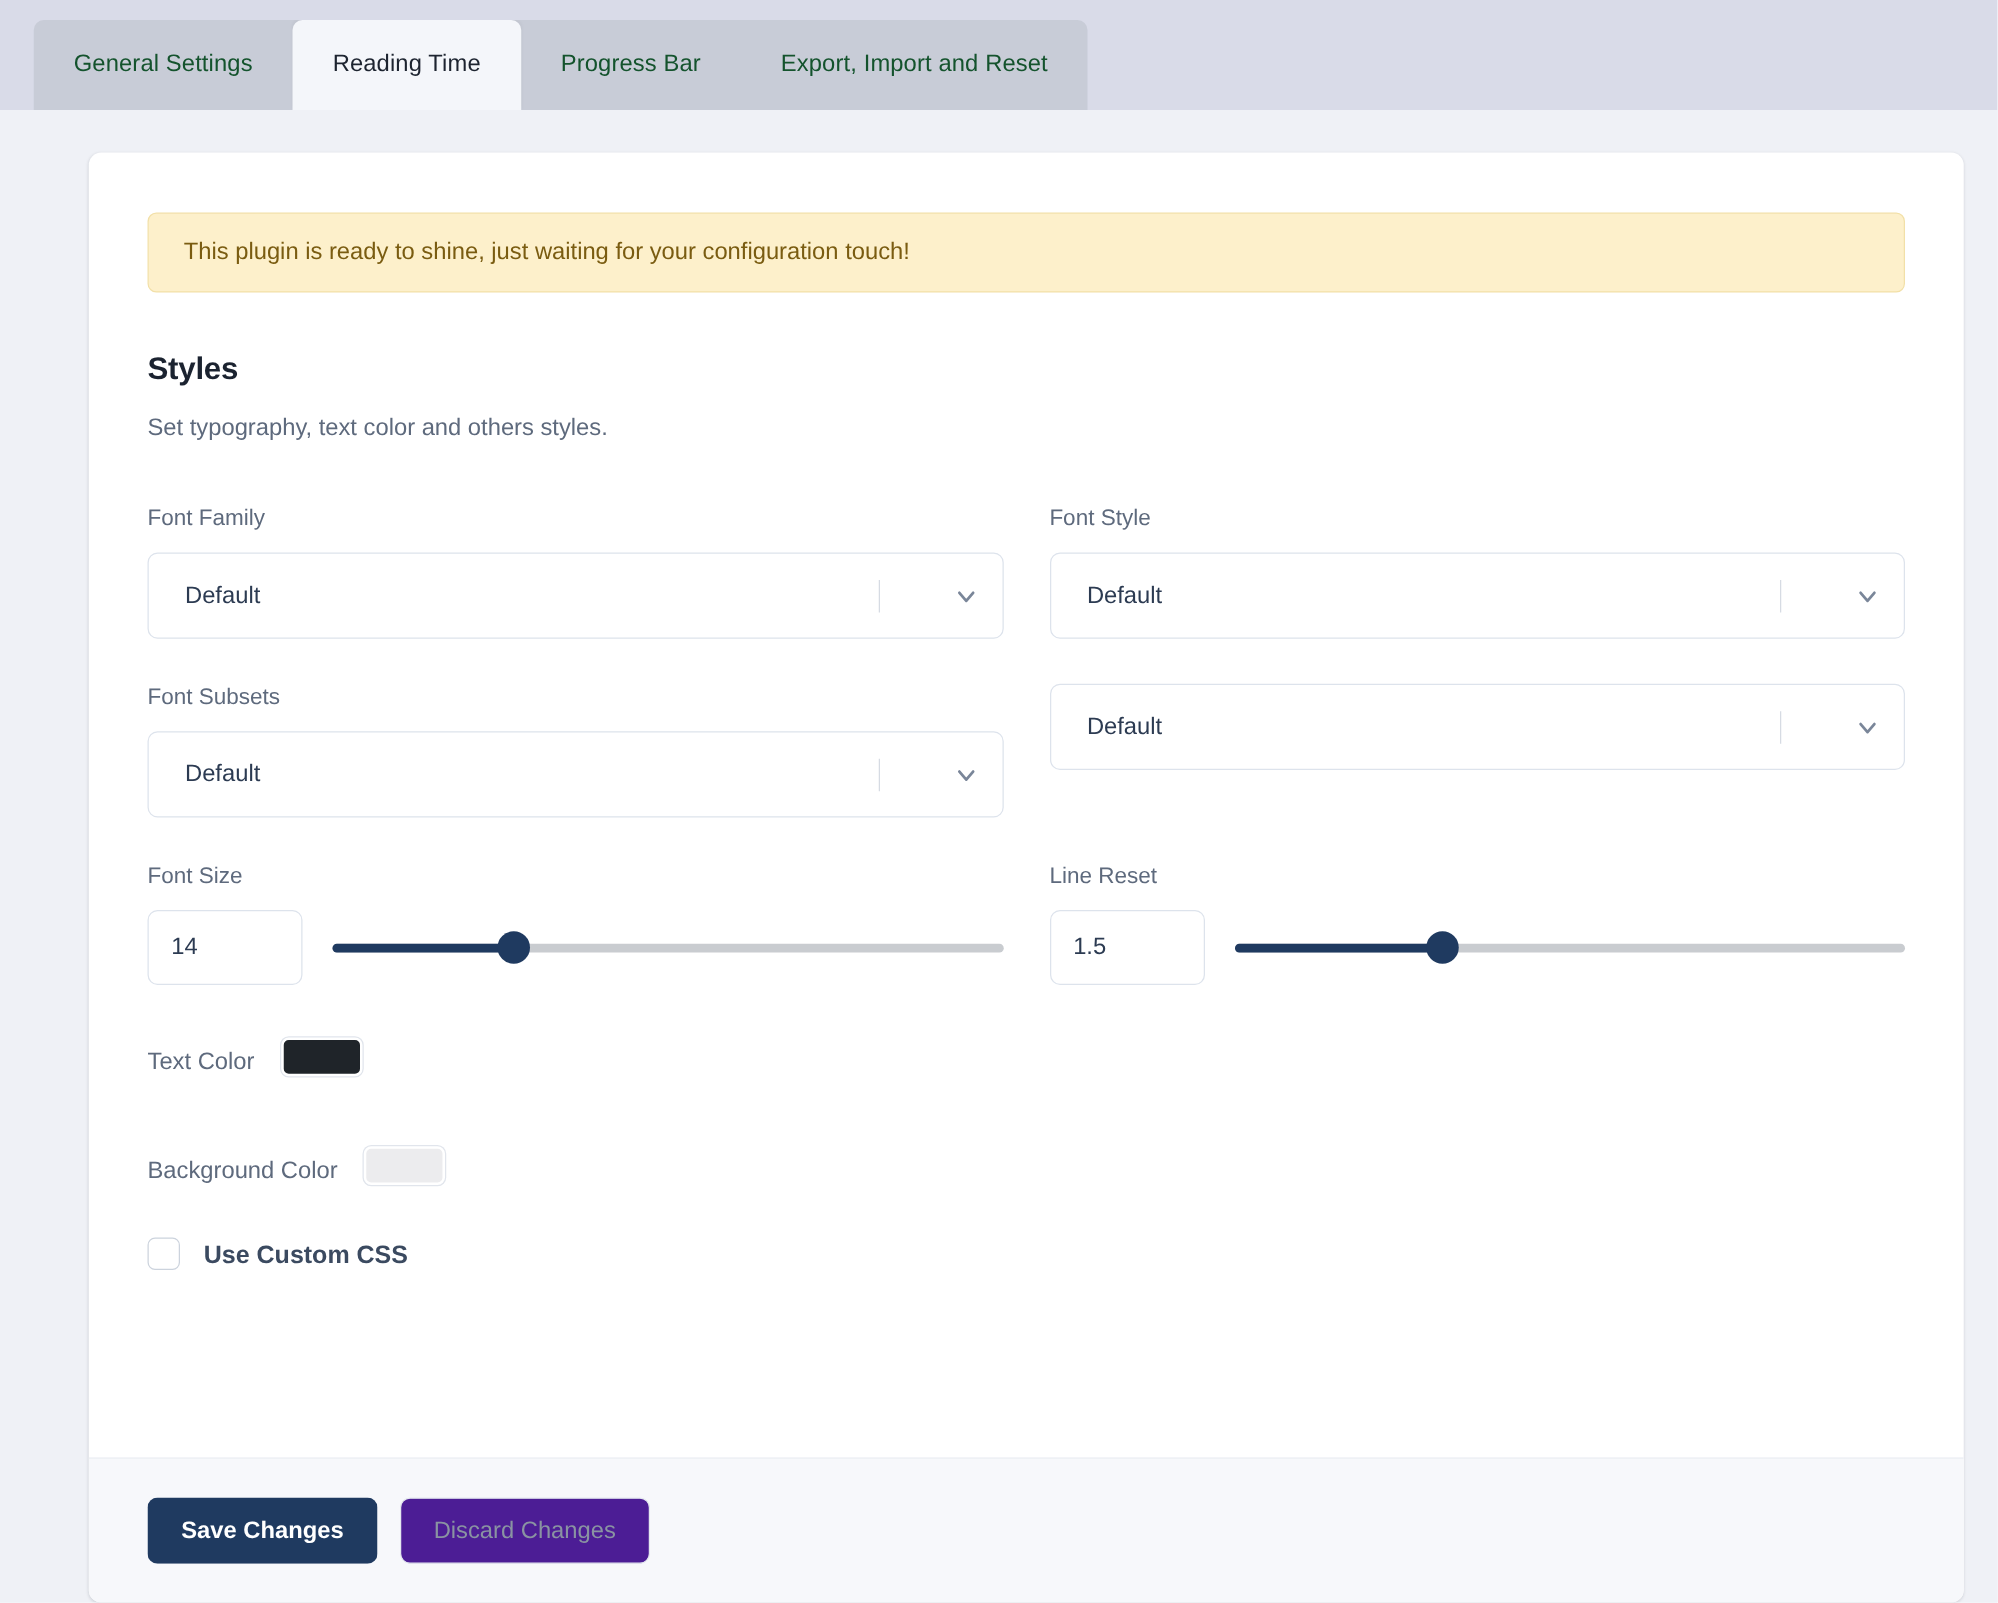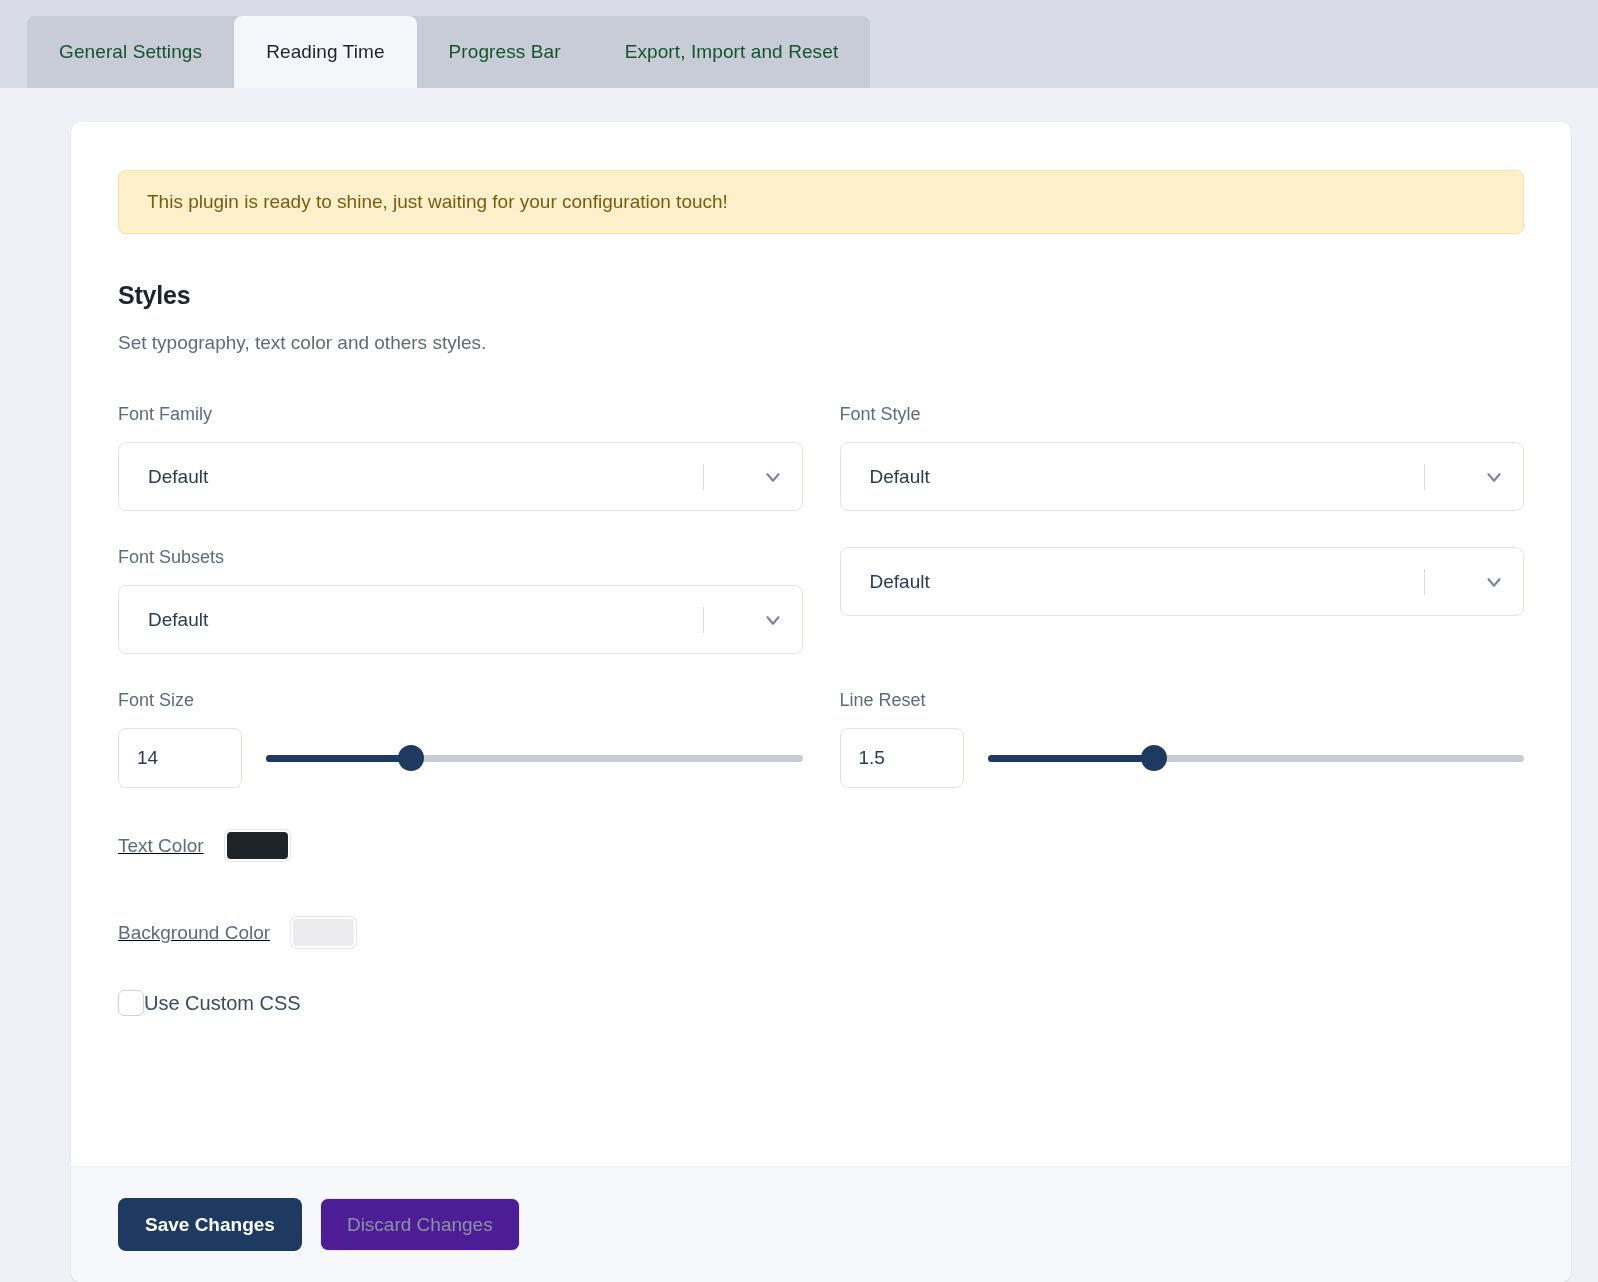--- a/index.html
+++ b/index.html
@@ -196,44 +196,45 @@
     width: 26px;
     height: 26px;
     border-radius: 50%;
     background: #1f3a60;
     transform: translateX(-50%);
   }
 
   
   .color-row {
     display: flex;
-    align-items: center;
+    align-items: flex-end;
     gap: 21px;
     margin-bottom: 56px;
-    text-decoration: underline;
   }
   .color-label {
     font-size: 19px;
     color: #5e6a7d;
   }
   .swatch {
     width: 65px;
     height: 31px;
     border-radius: 6px;
     border: 2px solid #ffffff;
     box-shadow: 0 0 0 1px #e1e5ec;
     cursor: pointer;
   }
 
   
   .check-row {
     display: flex;
-    align-items: center;
+    align-items: flex-end;
+    gap: 19px;
     margin-top: 12px;
     margin-bottom: 44px;
+    font-weight: bold;
   }
   .checkbox {
     width: 26px;
     height: 26px;
     border: 1.5px solid #ccd3dd;
     border-radius: 6px;
     background: #fff;
     cursor: pointer;
     flex: 0 0 auto;
   }

